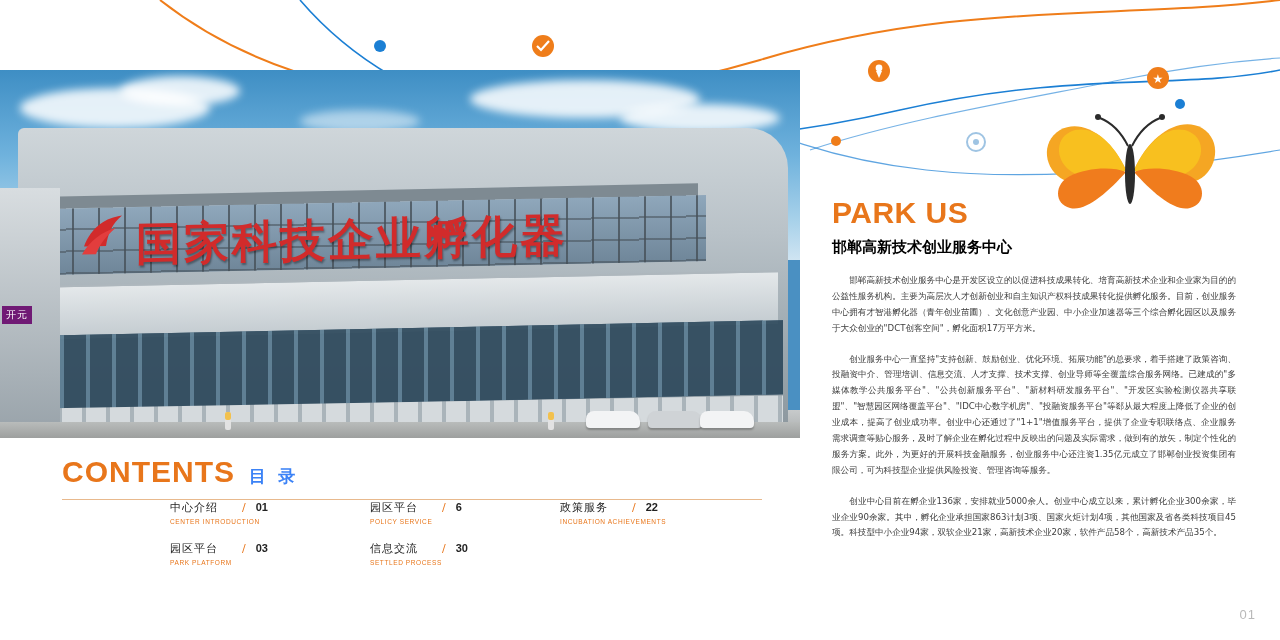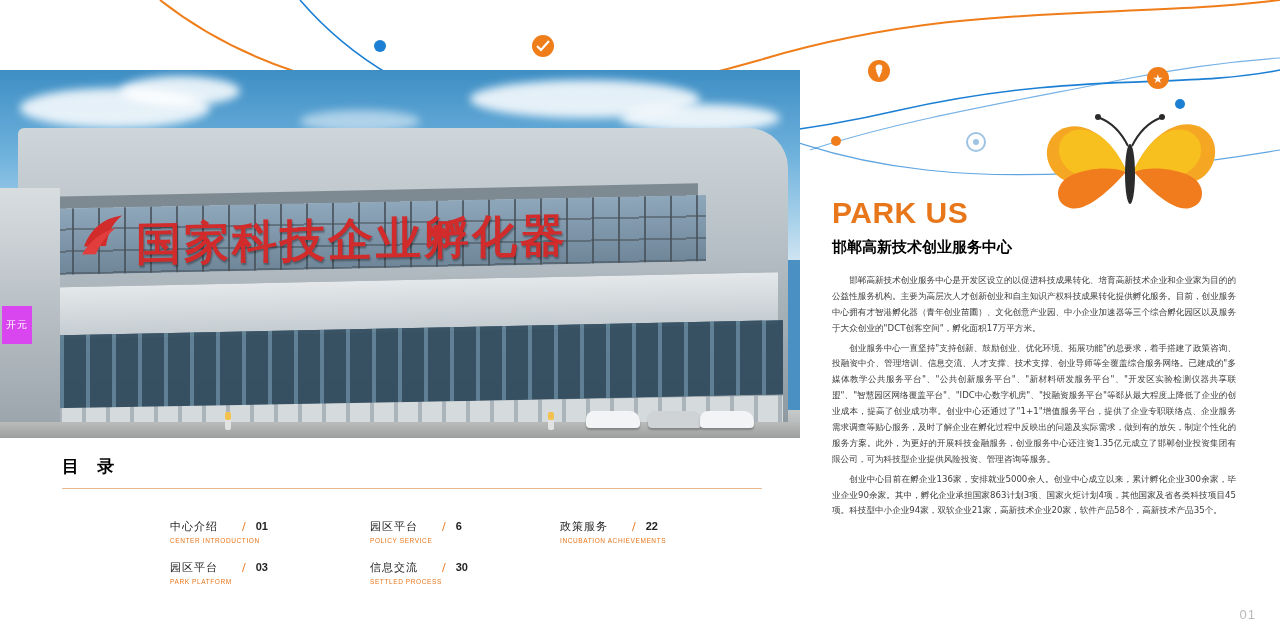--- a/index.html
+++ b/index.html
@@ -161,24 +161,24 @@
     border-radius: 2px;
   }
   .person i {
     position: absolute; left: 0; top: 0; width: 6px; height: 8px;
     background: #f2c14e; border-radius: 2px;
     display: block;
   }
   .left-sign {
     position: absolute;
     left: 2px; top: 236px;
-    background: #d946ef;
+    background: #701a75;
     color: #fff;
     font-size: 10px;
-    padding: 12px 4px;
+    padding: 2px 4px;
     letter-spacing: 1px;
   }
 
   
   .right {
     position: absolute;
     left: 832px;
     top: 196px;
     width: 404px;
   }
@@ -194,21 +194,21 @@
     color: #000000;
     font-size: 15px;
     font-weight: 700;
     margin: 0 0 16px 0;
     font-family: "DejaVu Sans", sans-serif;
   }
   .about-body p {
     color: #3d3d3d;
     font-size: 8.6px;
     line-height: 1.85;
-    margin: 4px 0 2px 0;
+    margin: 15px 0 2px 0;
     text-align: justify;
     text-indent: 2em;
     font-family: "DejaVu Sans", sans-serif;
   }
 
   
   .butterfly {
     position: absolute;
     left: 1030px;
     top: 100px;
@@ -228,34 +228,34 @@
     align-items: baseline;
     gap: 14px;
   }
   .contents-en {
     color: #e8761b;
     font-size: 30px;
     font-weight: 700;
     letter-spacing: 1px;
   }
   .contents-cn {
-    color: #000000;
+    color: #3b82f6;
     font-size: 17px;
     font-weight: 700;
     letter-spacing: 4px;
-    font-family: Liberation Mono, monospace;
+    font-family: Liberation Serif, serif;
   }
   .rule {
     margin-top: 10px;
     width: 700px;
     height: 1px;
     background: #e8b98d;
   }
   .toc {
-    margin-top: 30px;
+    margin-top: 0;
     margin-left: 108px;
     display: grid;
     grid-template-columns: 200px 190px 200px;
     grid-row-gap: 16px;
   }
   .toc-item .line1 {
     display: flex;
     align-items: baseline;
     font-size: 11px;
     color: #222;
@@ -376,20 +376,21 @@
   <h2 class="about-sub">邯郸高新技术创业服务中心</h2>
   <div class="about-body">
     <p>邯郸高新技术创业服务中心是开发区设立的以促进科技成果转化、培育高新技术企业和企业家为目的的公益性服务机构。主要为高层次人才创新创业和自主知识产权科技成果转化提供孵化服务。目前，创业服务中心拥有才智港孵化器（青年创业苗圃）、文化创意产业园、中小企业加速器等三个综合孵化园区以及服务于大众创业的"DCT创客空间"，孵化面积17万平方米。</p>
     <p>创业服务中心一直坚持"支持创新、鼓励创业、优化环境、拓展功能"的总要求，着手搭建了政策咨询、投融资中介、管理培训、信息交流、人才支撑、技术支撑、创业导师等全覆盖综合服务网络。已建成的"多媒体教学公共服务平台"、"公共创新服务平台"、"新材料研发服务平台"、"开发区实验检测仪器共享联盟"、"智慧园区网络覆盖平台"、"IDC中心数字机房"、"投融资服务平台"等郄从最大程度上降低了企业的创业成本，提高了创业成功率。创业中心还通过了"1+1"增值服务平台，提供了企业专职联络点、企业服务需求调查等贴心服务，及时了解企业在孵化过程中反映出的问题及实际需求，做到有的放矢，制定个性化的服务方案。此外，为更好的开展科技金融服务，创业服务中心还注资1.35亿元成立了邯郸创业投资集团有限公司，可为科技型企业提供风险投资、管理咨询等服务。</p>
     <p>创业中心目前在孵企业136家，安排就业5000余人。创业中心成立以来，累计孵化企业300余家，毕业企业90余家。其中，孵化企业承担国家863计划3项、国家火炬计划4项，其他国家及省各类科技项目45项。科技型中小企业94家，双软企业21家，高新技术企业20家，软件产品58个，高新技术产品35个。</p>
   </div>
 </div>
 
 <div class="contents">
   <div class="contents-head">
+    <span class="contents-en">CONTENTS</span>
     <span class="contents-cn">目 录</span>
   </div>
   <div class="rule"></div>
 
   <div class="toc">
     <div class="toc-item">
       <div class="line1">
         <span class="cn">中心介绍</span>
         <span class="slash">/</span>
         <span class="num">01</span>

